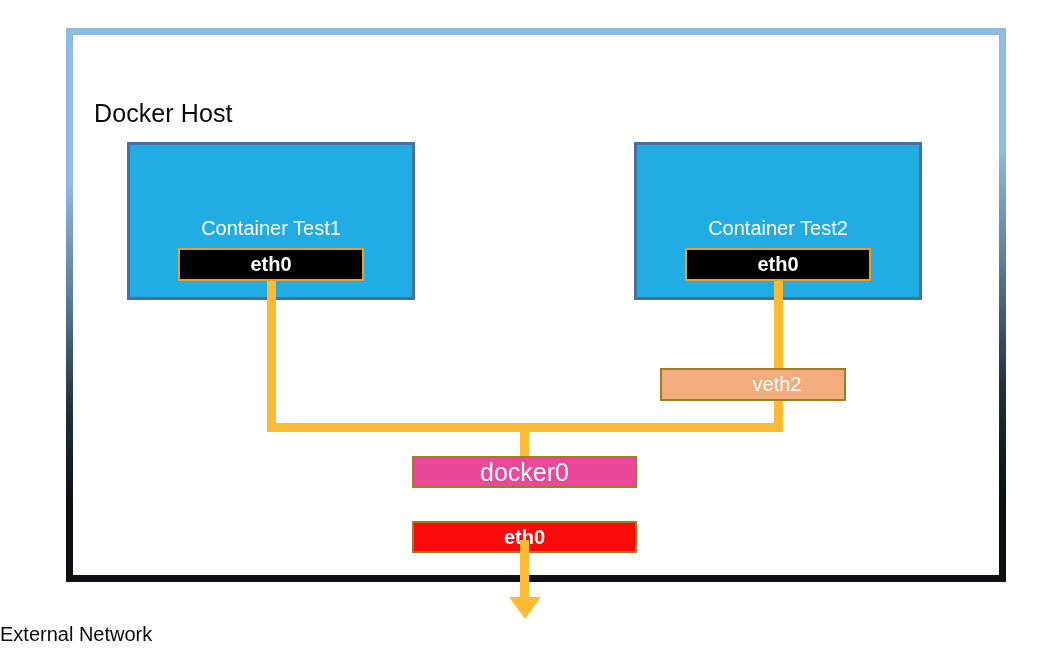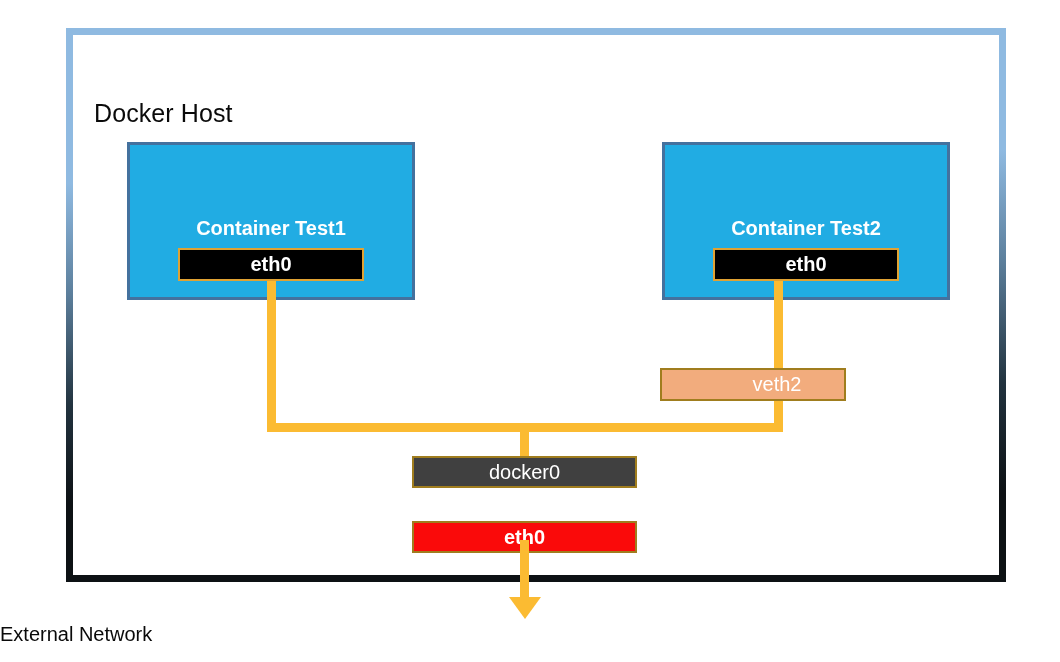--- a/index.html
+++ b/index.html
@@ -77,31 +77,31 @@
   
   .container-box {
     position: absolute;
     box-sizing: border-box;
     background: #21ace3;
     border: 3px solid #44719e;
     top: 142px;
     height: 158px;
   }
   .container-box.c1 { left: 127px; width: 288px; }
-  .container-box.c2 { left: 634px; width: 288px; margin-left: 28px; }
+  .container-box.c2 { left: 634px; width: 288px; }
 
   .container-label {
     position: absolute;
     top: 72px;
     left: 0;
     width: 100%;
     text-align: center;
     color: #ffffff;
     font-size: 20px;
-    font-weight: bold;
+    font-weight: normal;
     white-space: nowrap;
   }
 
   .eth-inner {
     position: absolute;
     box-sizing: border-box;
     left: 48px;
     top: 103px;
     width: 186px;
     height: 33px;
@@ -144,22 +144,22 @@
     height: 32px;
     border: 2px solid #a07d1e;
     color: #ffffff;
     display: flex;
     align-items: center;
     justify-content: center;
     z-index: 4;
   }
   .bridge-box.docker0 {
     top: 456px;
-    background: #404040;
-    font-size: 20px;
+    background: #ec4899;
+    font-size: 25px;
     font-weight: 400;
   }
   .bridge-box.eth0red {
     top: 521px;
     background: #fa0a0a;
     font-size: 20px;
     font-weight: bold;
   }
 
   

